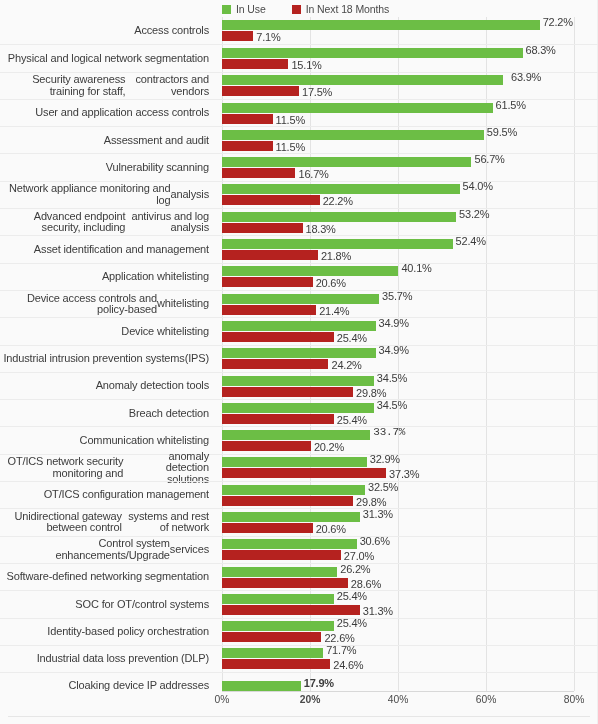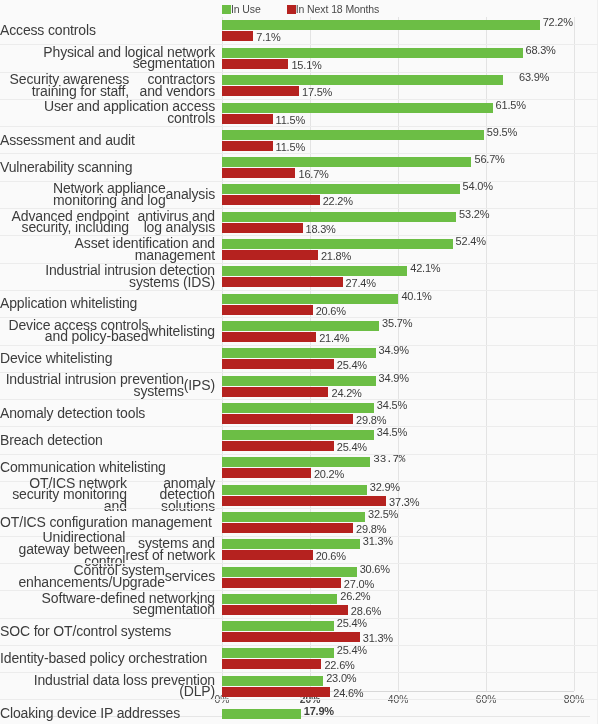--- a/index.html
+++ b/index.html
@@ -25,20 +25,21 @@
     height: 16px;
     display: flex;
     align-items: center;
     justify-content: flex-start;
     gap: 26px;
     padding-left: 0px;
   }
   .legend-item {
     display: flex;
     align-items: center;
+    gap: 5px;
   }
   .legend-swatch {
     width: 9px; height: 9px;
     display: inline-block;
     flex: 0 0 auto;
   }
   .legend-label {
     font-size: 10.5px;
     color: #4a4a4a;
     white-space: nowrap;
@@ -82,26 +83,26 @@
     display: flex;
     align-items: stretch;
     border-top: 1px solid #ececec;
     height: 27.3px;
   }
   .row:first-child { border-top: none; }
 
   .row-label {
     width: 222px;
     flex: 0 0 222px;
-    padding-right: 7px;
+    padding-right: 13px;
     display: flex;
     align-items: center;
-    justify-content: flex-start;
+    justify-content: flex-end;
     text-align: right;
-    font-size: 14px;
+    font-size: 11px;
     line-height: 11.6px;
     color: #3c3c3c;
     letter-spacing: -0.15px;
   }
 
   .row-bars {
     position: relative;
     flex: 1 1 auto;
     padding: 2px 0 2px 0;
     display: flex;
@@ -231,21 +232,21 @@
         </div>
         <div class="row">
           <div class="row-label">
             <span>Security awareness training for staff,</span>
             <br>
             <span>contractors and vendors</span>
           </div>
           <div class="row-bars">
             <div class="barline use">
               <div class="bar in-use" style="width: 281.16px; background: rgb(108, 190, 69);"></div>
-              <span class="bar-value" style="left: 297px;">63.9%</span>
+              <span class="bar-value" style="left: 289px;">63.9%</span>
             </div>
             <div class="barline next">
               <div class="bar next18" style="width: 77px; background: rgb(181, 34, 31);"></div>
               <span class="bar-value" style="left: 80px;">17.5%</span>
             </div>
           </div>
         </div>
         <div class="row">
           <div class="row-label">
             <span>User and application access controls</span>
@@ -335,35 +336,20 @@
               <span class="bar-value" style="left: 233.56px;">52.4%</span>
             </div>
             <div class="barline next">
               <div class="bar next18" style="width: 95.92px; background: rgb(181, 34, 31);"></div>
               <span class="bar-value" style="left: 98.92px;">21.8%</span>
             </div>
           </div>
         </div>
         <div class="row">
           <div class="row-label">
-            <span>Industrial intrusion detection systems (IDS)</span>
-          </div>
-          <div class="row-bars">
-            <div class="barline use">
-              <div class="bar in-use" style="width: 185.24px; background: rgb(108, 190, 69);"></div>
-              <span class="bar-value" style="left: 188.24px;">42.1%</span>
-            </div>
-            <div class="barline next">
-              <div class="bar next18" style="width: 120.56px; background: rgb(181, 34, 31);"></div>
-              <span class="bar-value" style="left: 123.56px;">27.4%</span>
-            </div>
-          </div>
-        </div>
-        <div class="row">
-          <div class="row-label">
             <span>Application whitelisting</span>
           </div>
           <div class="row-bars">
             <div class="barline use">
               <div class="bar in-use" style="width: 176.44px; background: rgb(108, 190, 69);"></div>
               <span class="bar-value" style="left: 179.44px;">40.1%</span>
             </div>
             <div class="barline next">
               <div class="bar next18" style="width: 90.64px; background: rgb(181, 34, 31);"></div>
               <span class="bar-value" style="left: 93.64px;">20.6%</span>
@@ -575,21 +561,21 @@
             </div>
           </div>
         </div>
         <div class="row">
           <div class="row-label">
             <span>Industrial data loss prevention (DLP)</span>
           </div>
           <div class="row-bars">
             <div class="barline use">
               <div class="bar in-use" style="width: 101.2px; background: rgb(108, 190, 69);"></div>
-              <span class="bar-value" style="left: 104.2px;">23.0%</span>
+              <span class="bar-value" style="left: 104.2px;">71.7%</span>
             </div>
             <div class="barline next">
               <div class="bar next18" style="width: 108.24px; background: rgb(181, 34, 31);"></div>
               <span class="bar-value" style="left: 111.24px;">24.6%</span>
             </div>
           </div>
         </div>
         <div class="row">
           <div class="row-label">
             <span>Cloaking device IP addresses</span>

